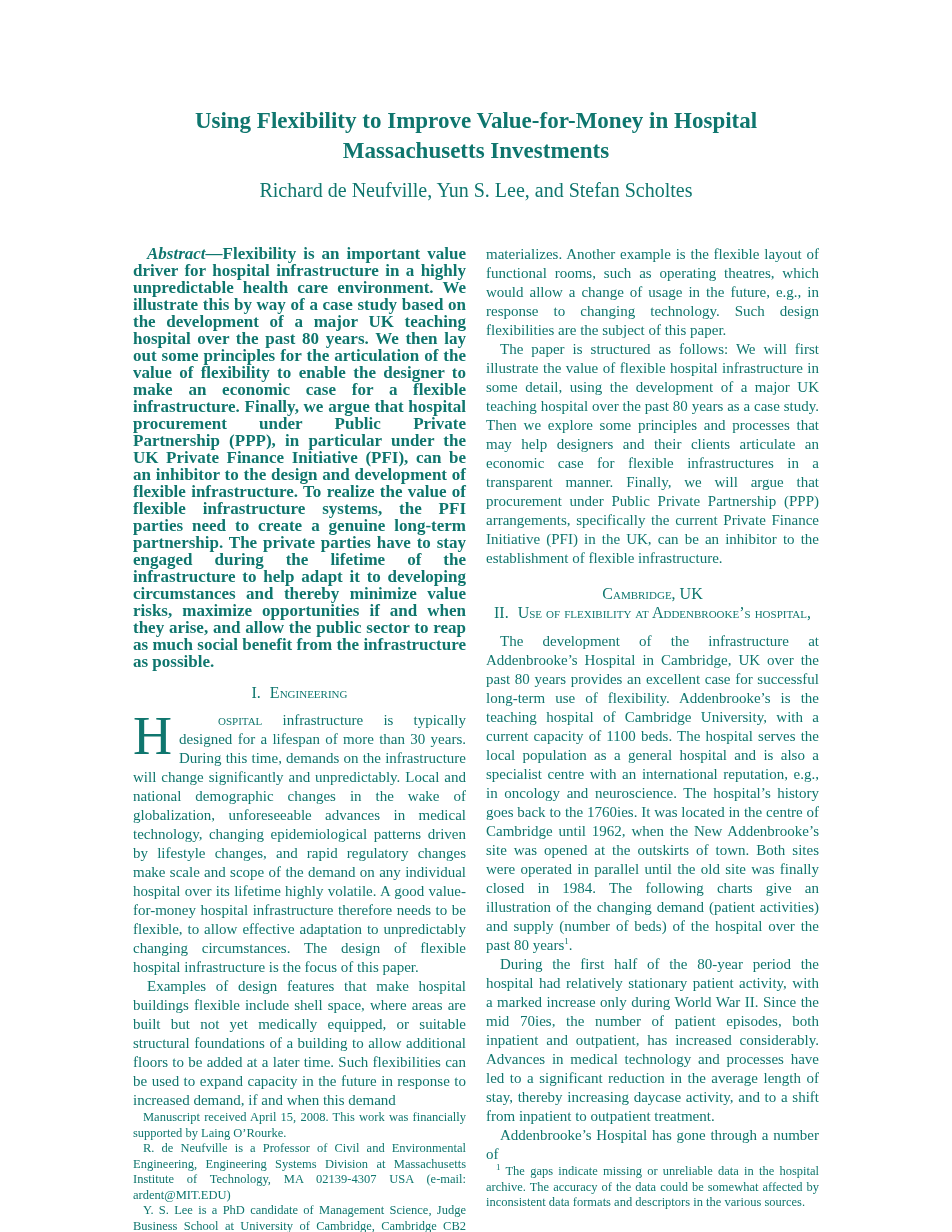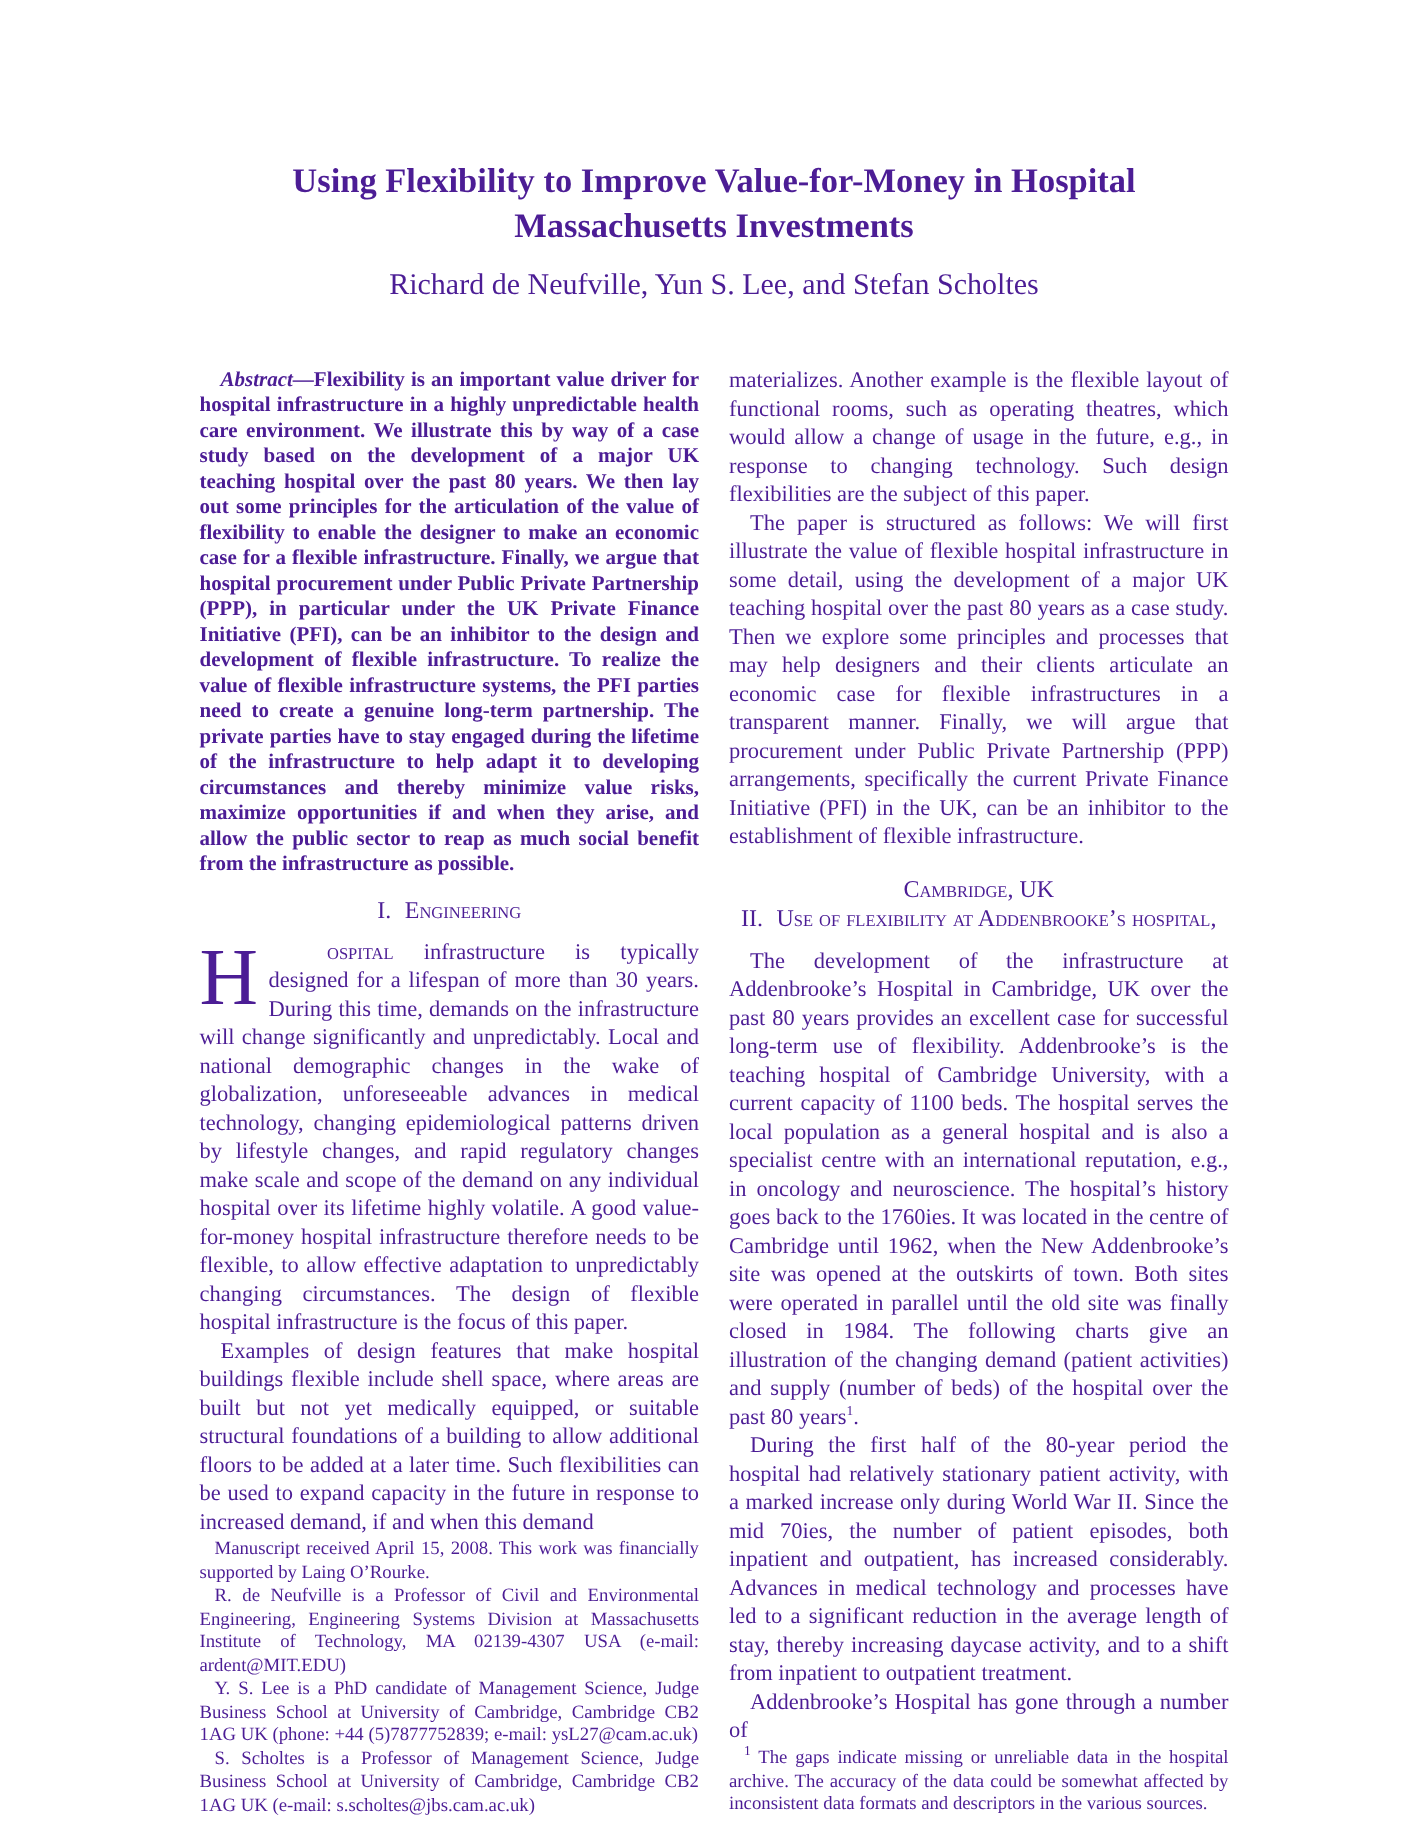--- a/index.html
+++ b/index.html
@@ -3,21 +3,21 @@
 <meta charset="utf-8">
 <style>
   * { margin: 0; padding: 0; box-sizing: border-box; }
   html, body { background: #ffffff; }
   .page {
     position: relative;
     width: 852px;
     height: 1232px;
     margin: 0 auto;
     background: #ffffff;
-    color: #4c1d95;
+    color: #0f766e;
     font-family: "Liberation Serif", "DejaVu Serif", serif;
     overflow: hidden;
   }
   .title-block { padding-top: 106px; text-align: center; }
   .paper-title {
     font-size: 23px;
     line-height: 30px;
     font-weight: bold;
     font-family: "Liberation Serif", "DejaVu Serif", serif;
   }
@@ -38,21 +38,21 @@
     flex-direction: column;
   }
   .body-text {
     font-size: 15px;
     line-height: 19px;
     text-align: justify;
   }
   p.indent { text-indent: 14px; }
   p.no-indent { text-indent: 0; }
   .abstract-para {
-    font-size: 14px;
+    font-size: 17px;
     line-height: 17px;
     font-weight: bold;
     text-align: justify;
     text-indent: 14px;
   }
   .abstract-label { font-style: italic; }
   .sec-heading {
     text-align: center;
     font-size: 16px;
     line-height: 19px;

